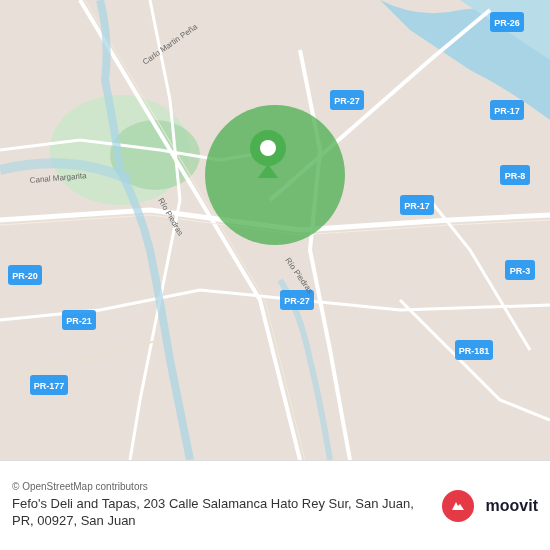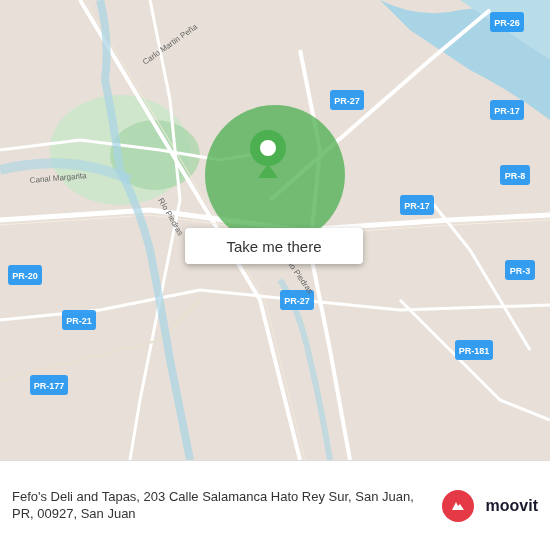--- a/index.html
+++ b/index.html
@@ -192,25 +192,25 @@
   </svg>
 
   <div class="map-pin">
     <svg width="40" height="48" viewBox="0 0 40 48">
       <circle cx="20" cy="18" r="18" fill="#4CAF50"></circle>
       <path d="M20,36 L10,50 L30,50 Z" fill="#4CAF50" transform="translate(0,-2)"></path>
       <circle cx="20" cy="18" r="8" fill="white"></circle>
     </svg>
   </div>
 
-  <button id="take-me-there-btn">Take me there</button>
 </div>
 
 <div id="info-bar">
   <div id="info-text">
+    <div id="copyright">© OpenStreetMap contributors</div>
     <div id="location-name">Fefo's Deli and Tapas, 203 Calle Salamanca Hato Rey Sur, San Juan, PR, 00927, San Juan</div>
   </div>
   <div id="moovit-logo">
     <div class="moovit-icon">
       <svg width="20" height="20" viewBox="0 0 20 20">
         <path d="M4,14 L8,6 L10,10 L12,8 L16,14 Z" fill="white"></path>
       </svg>
     </div>
     <span class="moovit-text">moovit</span>
   </div>

